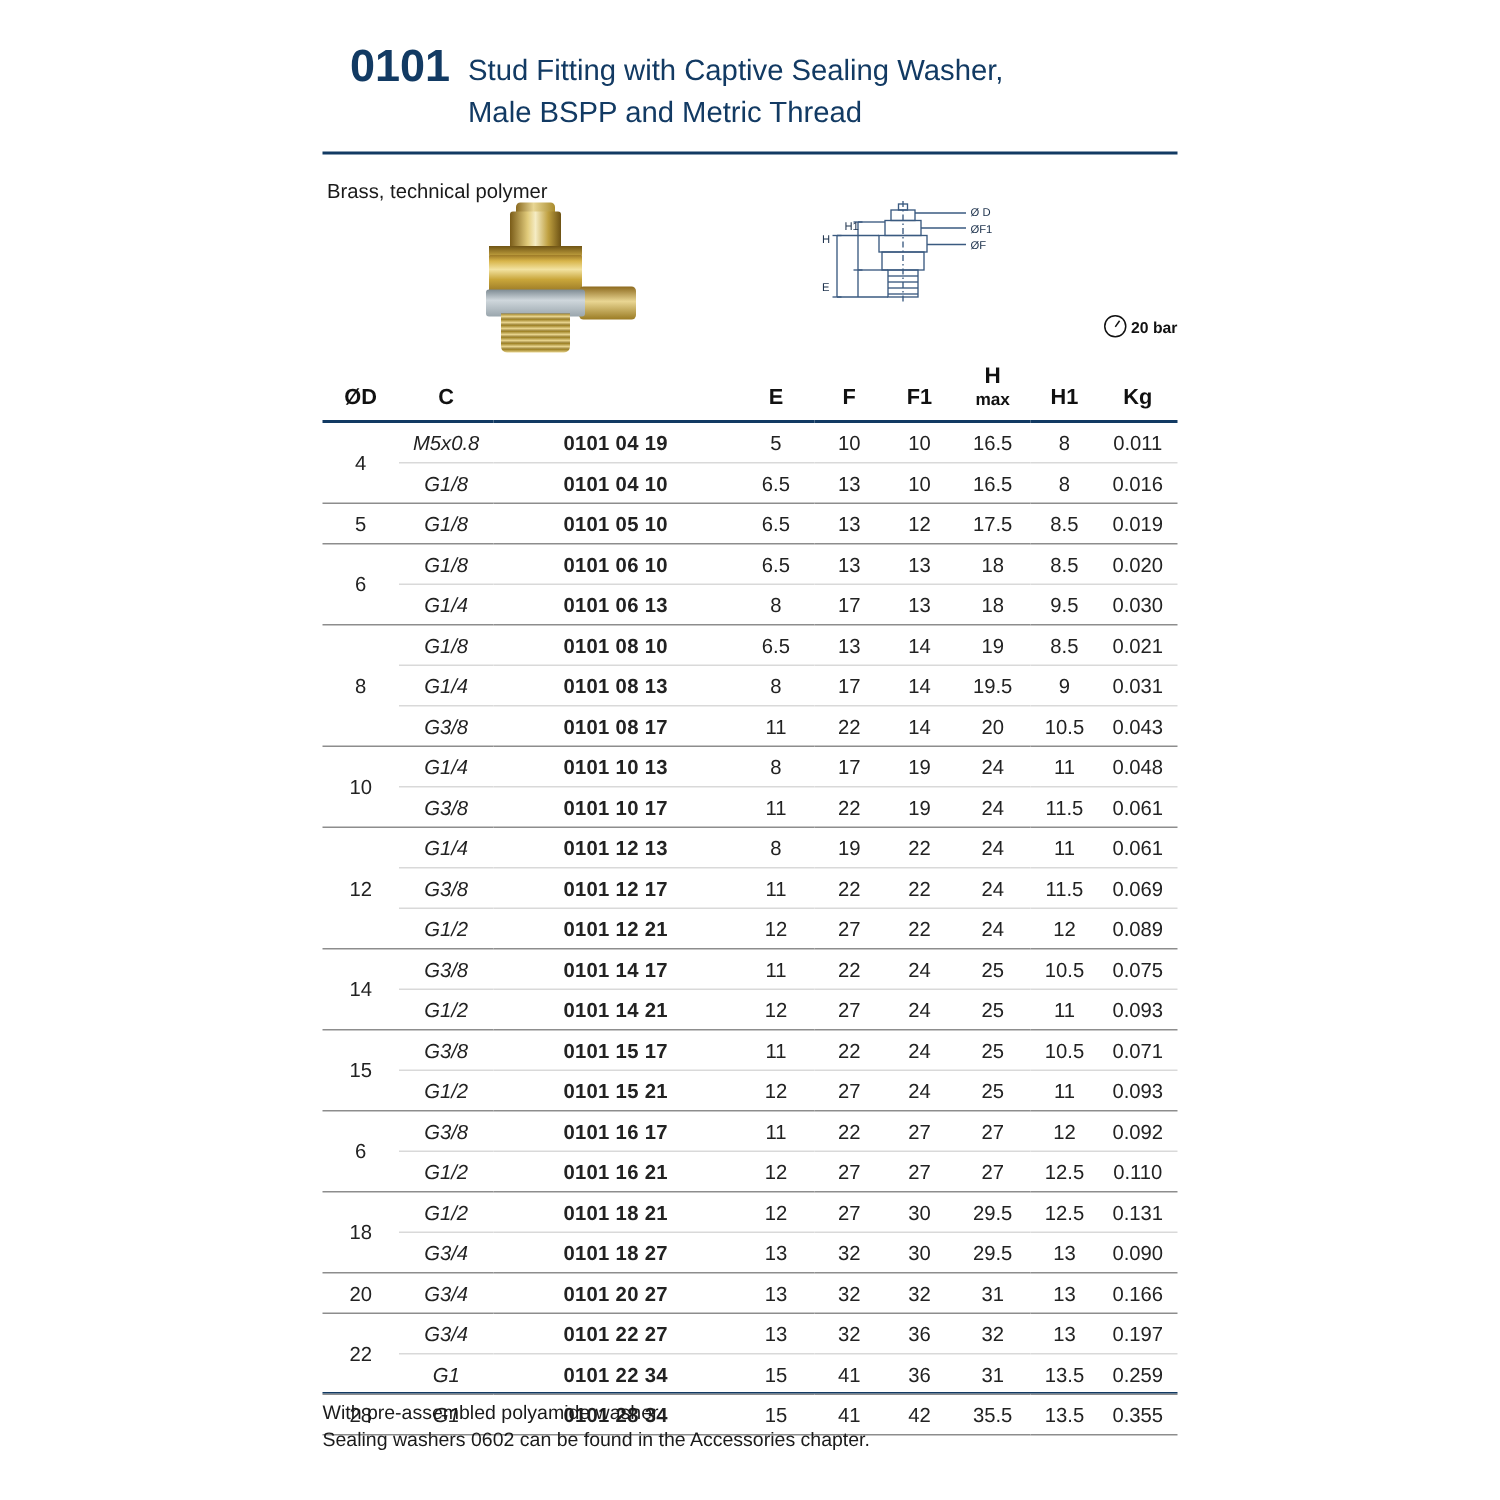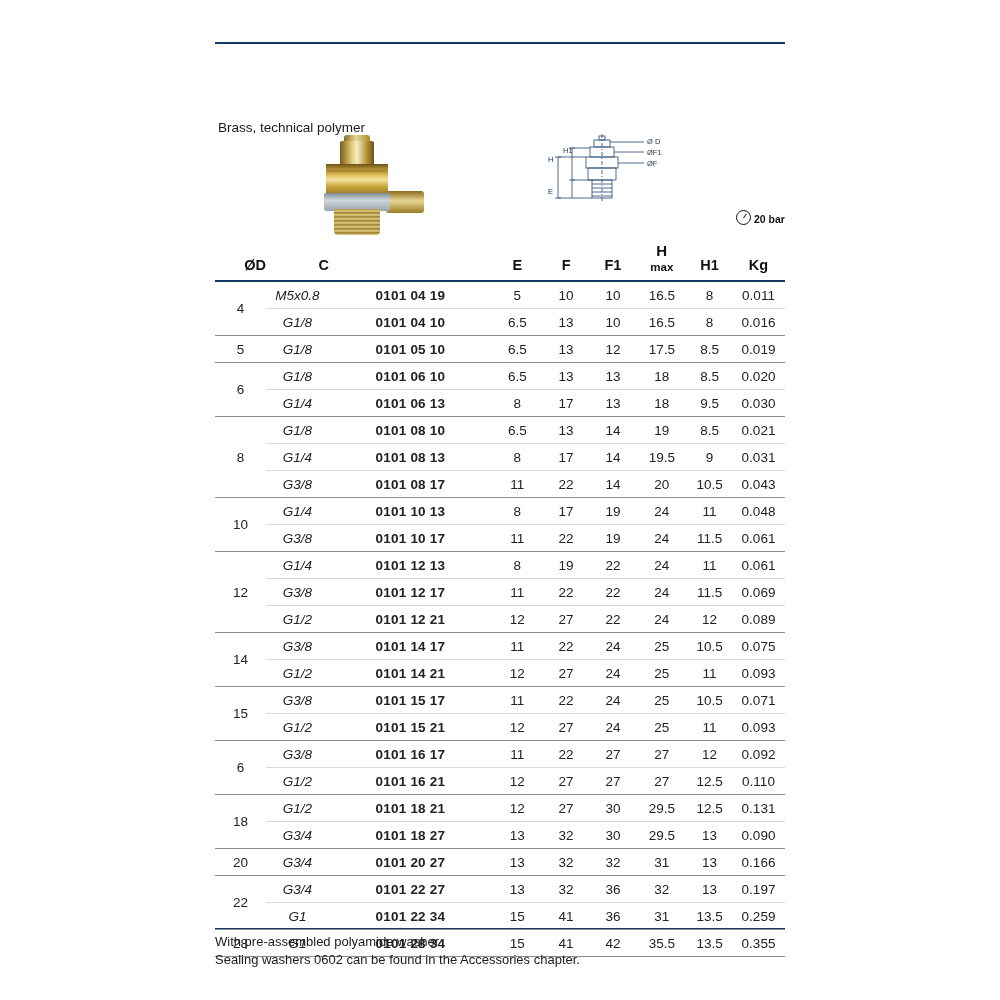--- a/index.html
+++ b/index.html
@@ -161,21 +161,21 @@
     font-size: 13.5px;
   }
   table.spec thead th {
     font-size: 14.5px;
     font-weight: bold;
     color: #111;
     padding: 0 0 7px 0;
     vertical-align: bottom;
     text-align: center;
   }
-  table.spec thead th.left { text-align: right; }
+  table.spec thead th.left { text-align: center; }
   .hmax {
     display: block;
     line-height: 1.0;
   }
   .hmax .h1 { font-size: 15px; }
   .hmax .h2 { font-size: 11.5px; }
 
   table.spec tbody td {
     padding: 4px 0 4px 0;
     text-align: center;
@@ -227,20 +227,25 @@
     width: 570px;
     border-top: 1.6px solid #123a63;
   }
 </style>
 </head>
 <body>
 
 <div class="page">
 
   <div class="header">
+    <div class="header-code">0101</div>
+    <div class="header-titles">
+      <div>Stud Fitting with Captive Sealing Washer,</div>
+      <div>Male BSPP and Metric Thread</div>
+    </div>
   </div>
   <div class="rule"></div>
 
   <div class="material">Brass, technical polymer</div>
 
   <div class="product-area">
     <div class="fitting">
       <div class="stem-cap"></div>
       <div class="stem-top"></div>
       <div class="hexnut"></div>

